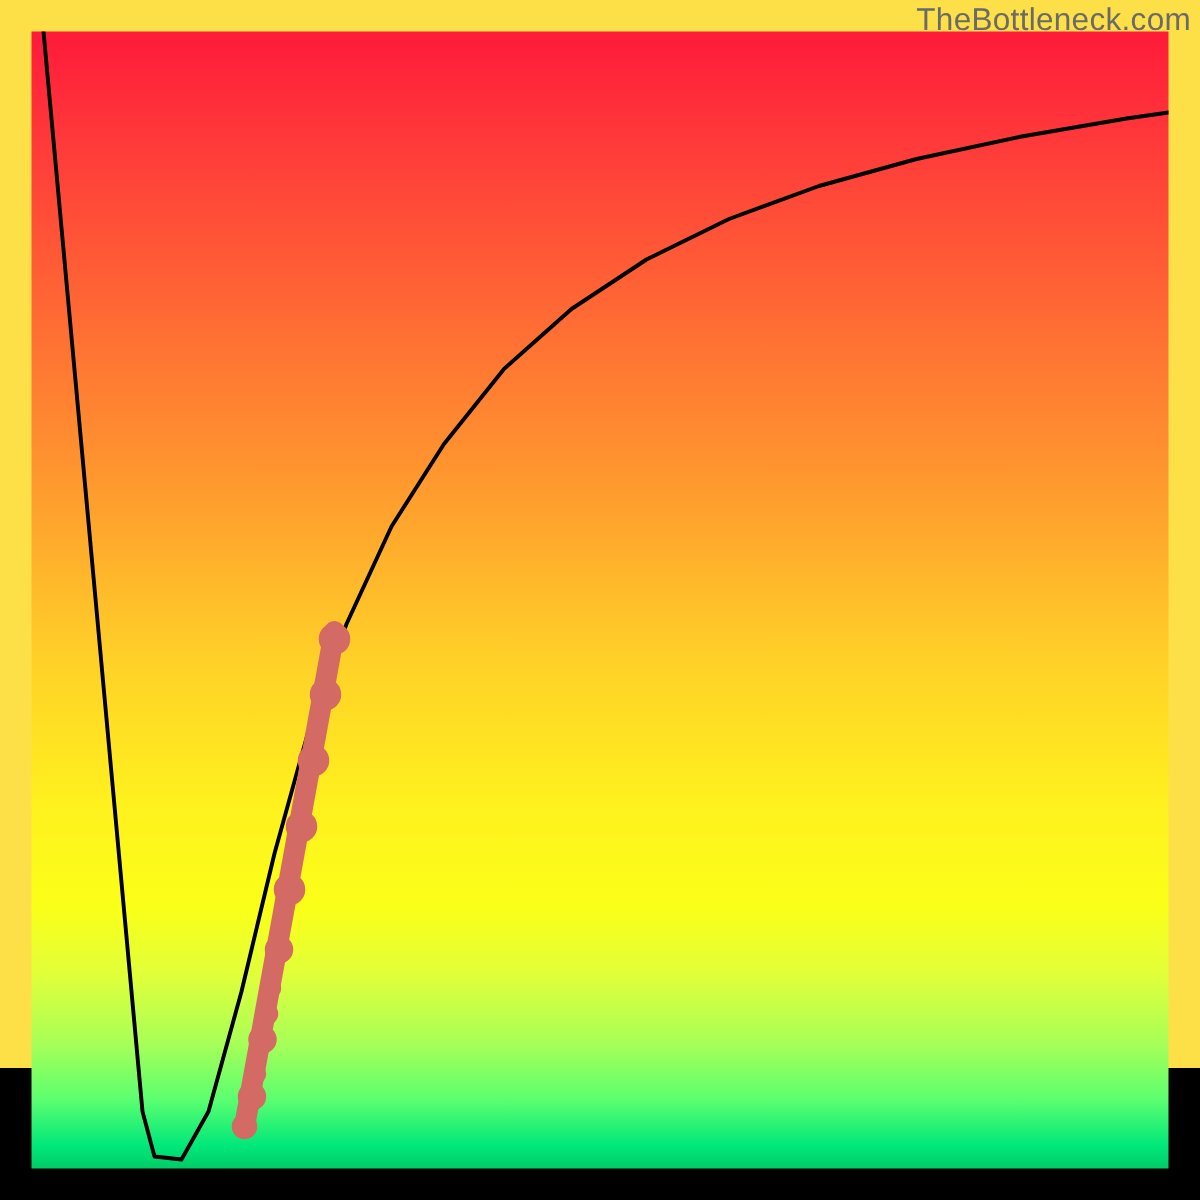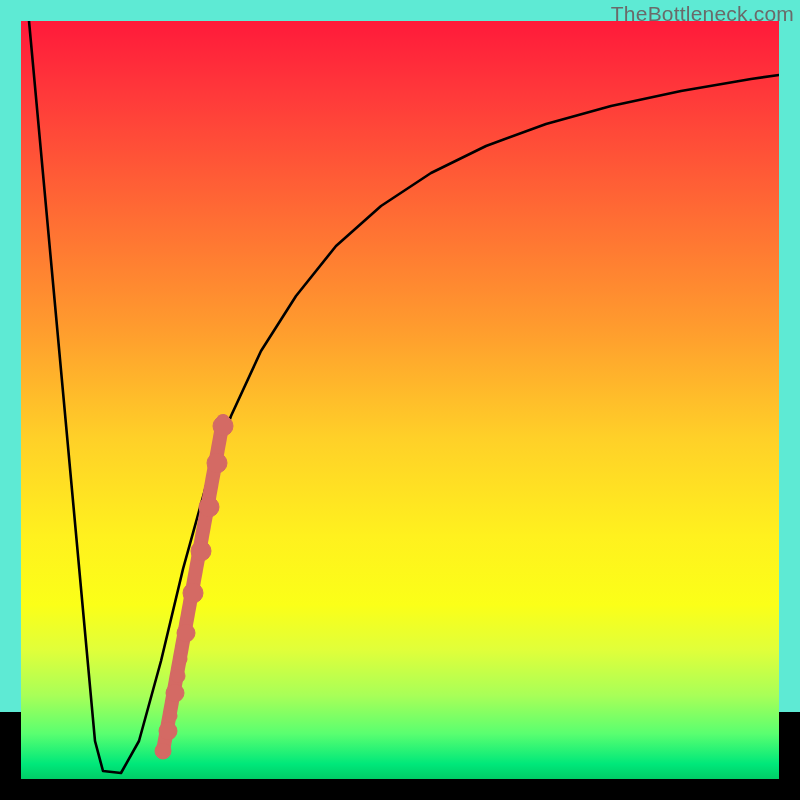--- a/index.html
+++ b/index.html
@@ -8,21 +8,21 @@
     width: 800px;
     height: 800px;
     overflow: hidden;
     background: #000;
     font-family: Arial, Helvetica, sans-serif;
   }
   .frame {
     position: absolute;
     left: 0; top: 0;
     width: 800px; height: 712px;
-    background: #5eead4;
+    background: #fde047;
   }
   .plot {
     position: absolute;
     left: 21px;
     top: 21px;
     width: 758px;
     height: 758px;
     background: linear-gradient(to bottom,
       #ff1a3a 0%,
       #ff3a3a 10%,

